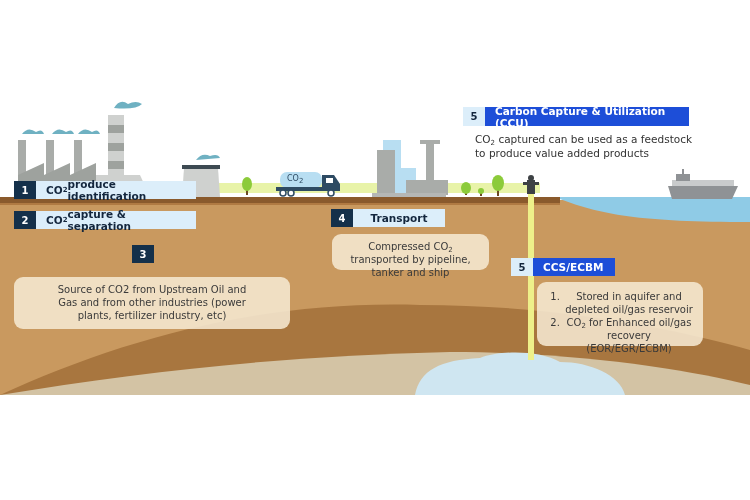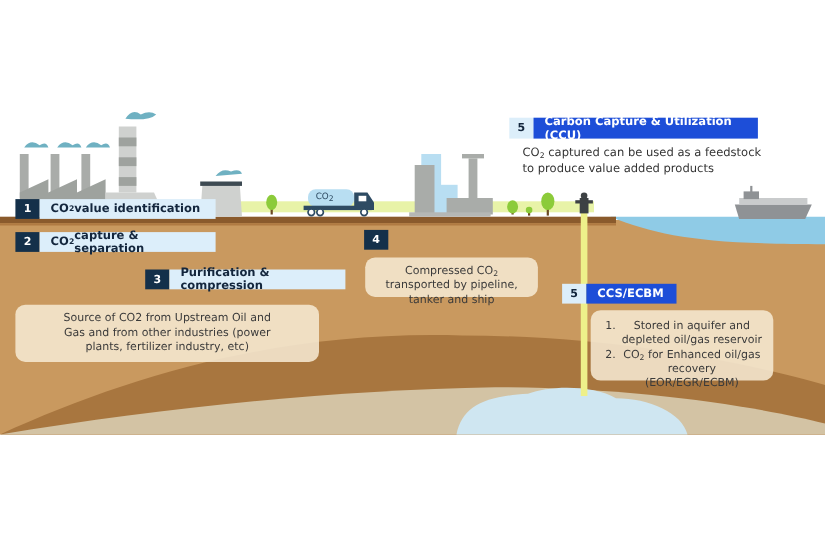--- a/index.html
+++ b/index.html
@@ -106,44 +106,44 @@
 
 <div class="abs" style="left:287px;top:174px;font-size:8px;color:#2e4b63;">
   <span>CO</span><sub>2</sub>
 </div>
 
 <div class="badge" style="left:14px;top:181px;">
   <span class="num">1</span>
   <span class="lbl" style="width:140px;">
       <span>CO</span>
       <sub>2</sub>
-      <span> value identification</span>
+      <span> produce identification</span>
     </span>
 </div>
 
 <div class="badge" style="left:14px;top:211px;">
   <span class="num">2</span>
   <span class="lbl" style="width:140px;">
       <span>CO</span>
       <sub>2</sub>
       <span> capture &amp; separation</span>
     </span>
 </div>
 
 <div class="badge" style="left:132px;top:245px;">
   <span class="num">3</span>
-  <span class="lbl" style="width:140px;justify-content:center;">Purification &amp; compression</span>
 </div>
 
 <div class="note" style="left:14px;top:277px;width:276px;height:52px;padding:6px 40px;">
   <span>Source of CO2 from Upstream Oil and Gas and from other industries (power plants, fertilizer industry, etc)</span>
 </div>
 
 <div class="badge" style="left:331px;top:209px;">
   <span class="num">4</span>
+  <span class="lbl" style="width:72px;justify-content:center;">Transport</span>
 </div>
 
 <div class="note" style="left:332px;top:234px;width:157px;height:36px;">
   <span>Compressed CO</span><sub>2</sub><span> transported by pipeline, tanker and ship</span>
 </div>
 
 <div class="badge dark" style="left:463px;top:107px;height:19px;">
   <span class="num">5</span>
   <span class="lbl" style="width:184px;">Carbon Capture &amp; Utilization (CCU)</span>
 </div>

